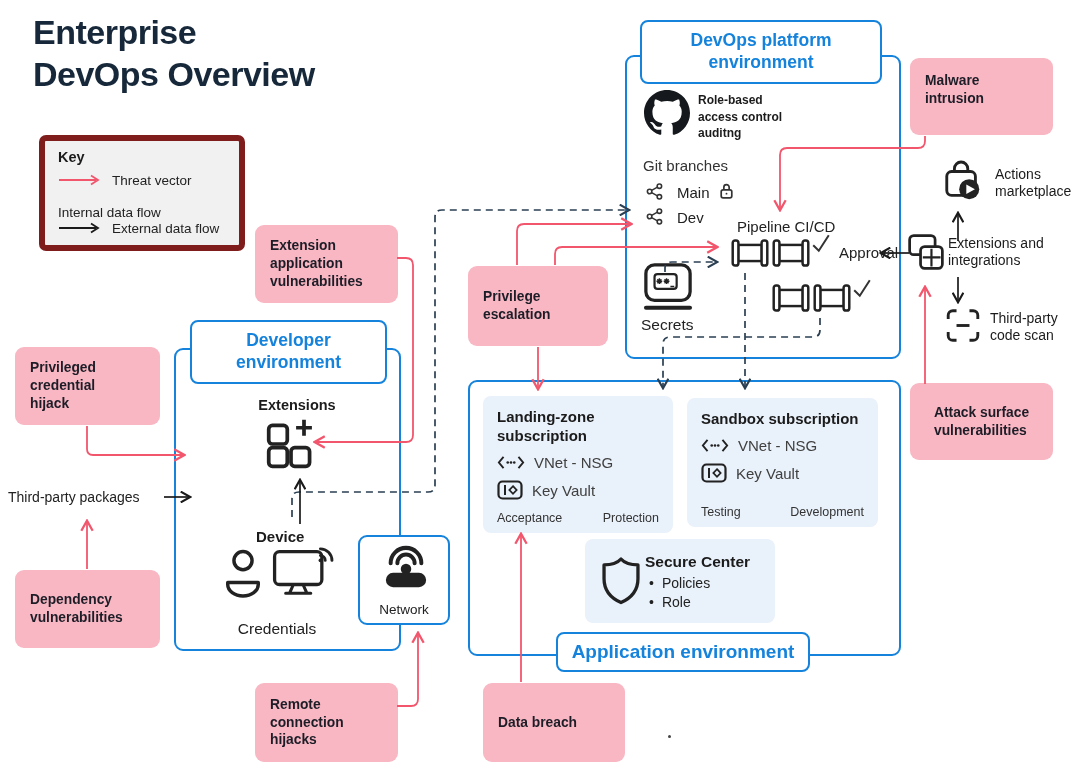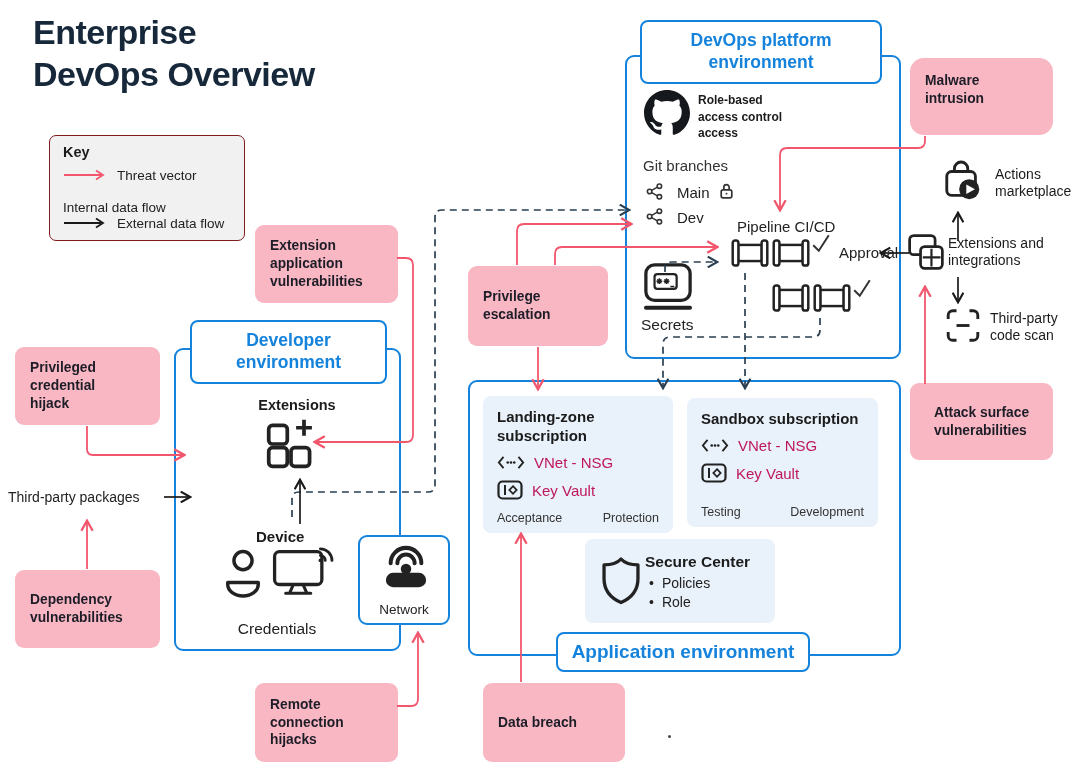--- a/index.html
+++ b/index.html
@@ -4,21 +4,21 @@
 <style>
   html,body{margin:0;padding:0;background:#fff;}
   #stage{position:relative;width:1079px;height:779px;background:#fff;overflow:hidden;
          font-family:"Liberation Sans","DejaVu Sans",sans-serif;color:#1b1b1b;}
   .abs{position:absolute;}
 
   
   .main-title{left:33px;top:12px;font-size:34px;font-weight:700;color:#16283a;line-height:1.23;letter-spacing:-.5px;}
 
   
-  .key-box{left:49px;top:135px;width:194px;height:104px;background:#f1f1f2;border:1px solid #7f1d1d;border-radius:7px;}
+  .key-box{left:39px;top:135px;width:194px;height:104px;background:#f1f1f2;border:6px solid #7f1d1d;border-radius:7px;}
   .key-heading{left:13px;top:8px;font-size:14.5px;font-weight:700;color:#1b1b1b;position:absolute;}
   .key-row{position:absolute;left:13px;display:flex;align-items:center;gap:10px;height:18px;}
   .key-row .lbl{font-size:13.5px;color:#222;}
 
   
   .env-box{border:2px solid #1583dc;border-radius:9px;background:transparent;}
   .env-header{background:#fff;border:2px solid #1583dc;border-radius:8px;display:flex;align-items:center;justify-content:center;
               text-align:center;color:#1583dc;font-weight:700;font-size:17.5px;line-height:1.25;}
   .env-label-bottom{background:#fff;border:2px solid #1583dc;border-radius:8px;display:flex;align-items:center;justify-content:center;
               color:#1583dc;font-weight:700;font-size:19px;}
@@ -29,21 +29,21 @@
 
   
   .t14{font-size:14px;color:#222;}
   .t15{font-size:15px;color:#222;}
   .bold{font-weight:700;color:#1b1b1b;}
   .caption3{font-size:12px;font-weight:700;line-height:16.5px;color:#1b1b1b;}
 
   
   .card{background:#e9f1fa;border-radius:8px;box-sizing:border-box;padding:11px 14px;}
   .card-title{font-size:15px;font-weight:700;line-height:19px;color:#1b1b1b;}
-  .card-row{display:flex;align-items:center;gap:9px;margin-top:9px;font-size:15px;color:#be185d;}
+  .card-row{display:flex;align-items:center;gap:9px;margin-top:9px;font-size:15px;color:#404040;}
   .card-tags{position:absolute;left:14px;right:14px;bottom:8px;display:flex;justify-content:space-between;
              font-size:12.5px;color:#333;}
 
   .network-box{background:#fff;border:2px solid #1583dc;border-radius:9px;display:flex;flex-direction:column;
                align-items:center;justify-content:flex-end;box-sizing:border-box;padding-bottom:6px;}
   .network-label{font-size:13.5px;color:#222;}
 
   .secure-card{display:flex;align-items:center;gap:2px;}
   .secure-bullets{margin:4px 0 0 0;padding:0 0 0 4px;list-style:none;font-size:14px;color:#222;}
   .secure-bullets li{margin-top:3px;}
@@ -109,21 +109,21 @@
   <div class="abs env-label-bottom" style="left:556px;top:632px;width:250px;height:36px;">
     <span>Application environment</span>
   </div>
 
   <svg class="abs" style="left:644px;top:90px;" width="46" height="46" viewBox="0 0 16 16">
     <path fill="#15191d" d="M8 0C3.58 0 0 3.58 0 8c0 3.54 2.29 6.53 5.47 7.59.4.07.55-.17.55-.38 0-.19-.01-.82-.01-1.49-2.01.37-2.53-.49-2.69-.94-.09-.23-.48-.94-.82-1.13-.28-.15-.68-.52-.01-.53.63-.01 1.08.58 1.23.82.72 1.21 1.87.87 2.33.66.07-.52.28-.87.51-1.07-1.78-.2-3.64-.89-3.64-3.95 0-.87.31-1.59.82-2.15-.08-.2-.36-1.02.08-2.12 0 0 .67-.21 2.2.82.64-.18 1.32-.27 2-.27s1.36.09 2 .27c1.53-1.04 2.2-.82 2.2-.82.44 1.1.16 1.92.08 2.12.51.56.82 1.27.82 2.15 0 3.07-1.87 3.75-3.65 3.95.29.25.54.73.54 1.48 0 1.07-.01 1.93-.01 2.2 0 .21.15.46.55.38A8.01 8.01 0 0 0 16 8c0-4.42-3.58-8-8-8z"></path>
   </svg>
   <div class="abs caption3" style="left:698px;top:92px;">
     <div>Role-based</div>
     <div>access control</div>
-    <div>access</div>
+    <div>auditng</div>
   </div>
 
   <div class="abs t15" style="left:643px;top:157px;color:#333;">Git branches</div>
 
   <svg class="abs" style="left:646px;top:183px;" width="17" height="17" viewBox="0 0 16 16">
     <circle cx="12.6" cy="3" r="2.1" fill="none" stroke="#333" stroke-width="1.5"></circle>
     <circle cx="3.4" cy="8" r="2.1" fill="none" stroke="#333" stroke-width="1.5"></circle>
     <circle cx="12.6" cy="13" r="2.1" fill="none" stroke="#333" stroke-width="1.5"></circle>
     <path d="M5.3,7 L10.8,3.9 M5.3,9 L10.8,12.1" stroke="#333" stroke-width="1.4"></path>
   </svg>
@@ -225,21 +225,21 @@
     <rect x="2.5" y="8" width="49" height="34" rx="5" fill="none" stroke="#222" stroke-width="3.4"></rect>
     <path d="M22,42 l-3.5,8 M32,42 l3.5,8 M14,51 h26" stroke="#222" stroke-width="3.2" stroke-linecap="round"></path>
     <path d="M50,12 a5,5 0 0 1 5,5" fill="none" stroke="#222" stroke-width="3" stroke-linecap="round"></path>
     <path d="M50,5 a12,12 0 0 1 12,12" fill="none" stroke="#222" stroke-width="3" stroke-linecap="round"></path>
     <circle cx="50" cy="17" r="1.9" fill="#222"></circle>
   </svg>
   <div class="abs t15" style="left:222px;top:620px;width:110px;text-align:center;font-size:15.5px;">Credentials</div>
 
   <div class="abs t14" style="left:8px;top:489px;">Third-party packages</div>
 
-  <div class="abs threat-box" style="left:910px;top:58px;width:143px;height:77px;align-items:flex-start;padding-top:14px;border-radius:14px;">
+  <div class="abs threat-box" style="left:910px;top:58px;width:143px;height:77px;align-items:flex-start;padding-top:14px;">
     <span style="width:92px;">Malware intrusion</span>
   </div>
   <div class="abs threat-box" style="left:255px;top:225px;width:143px;height:78px;">
     <span style="width:105px;">Extension application vulnerabilities</span>
   </div>
   <div class="abs threat-box" style="left:468px;top:266px;width:140px;height:80px;">
     <span style="width:90px;">Privilege escalation</span>
   </div>
   <div class="abs threat-box" style="left:15px;top:347px;width:145px;height:78px;">
     <span style="width:95px;">Privileged credential hijack</span>

